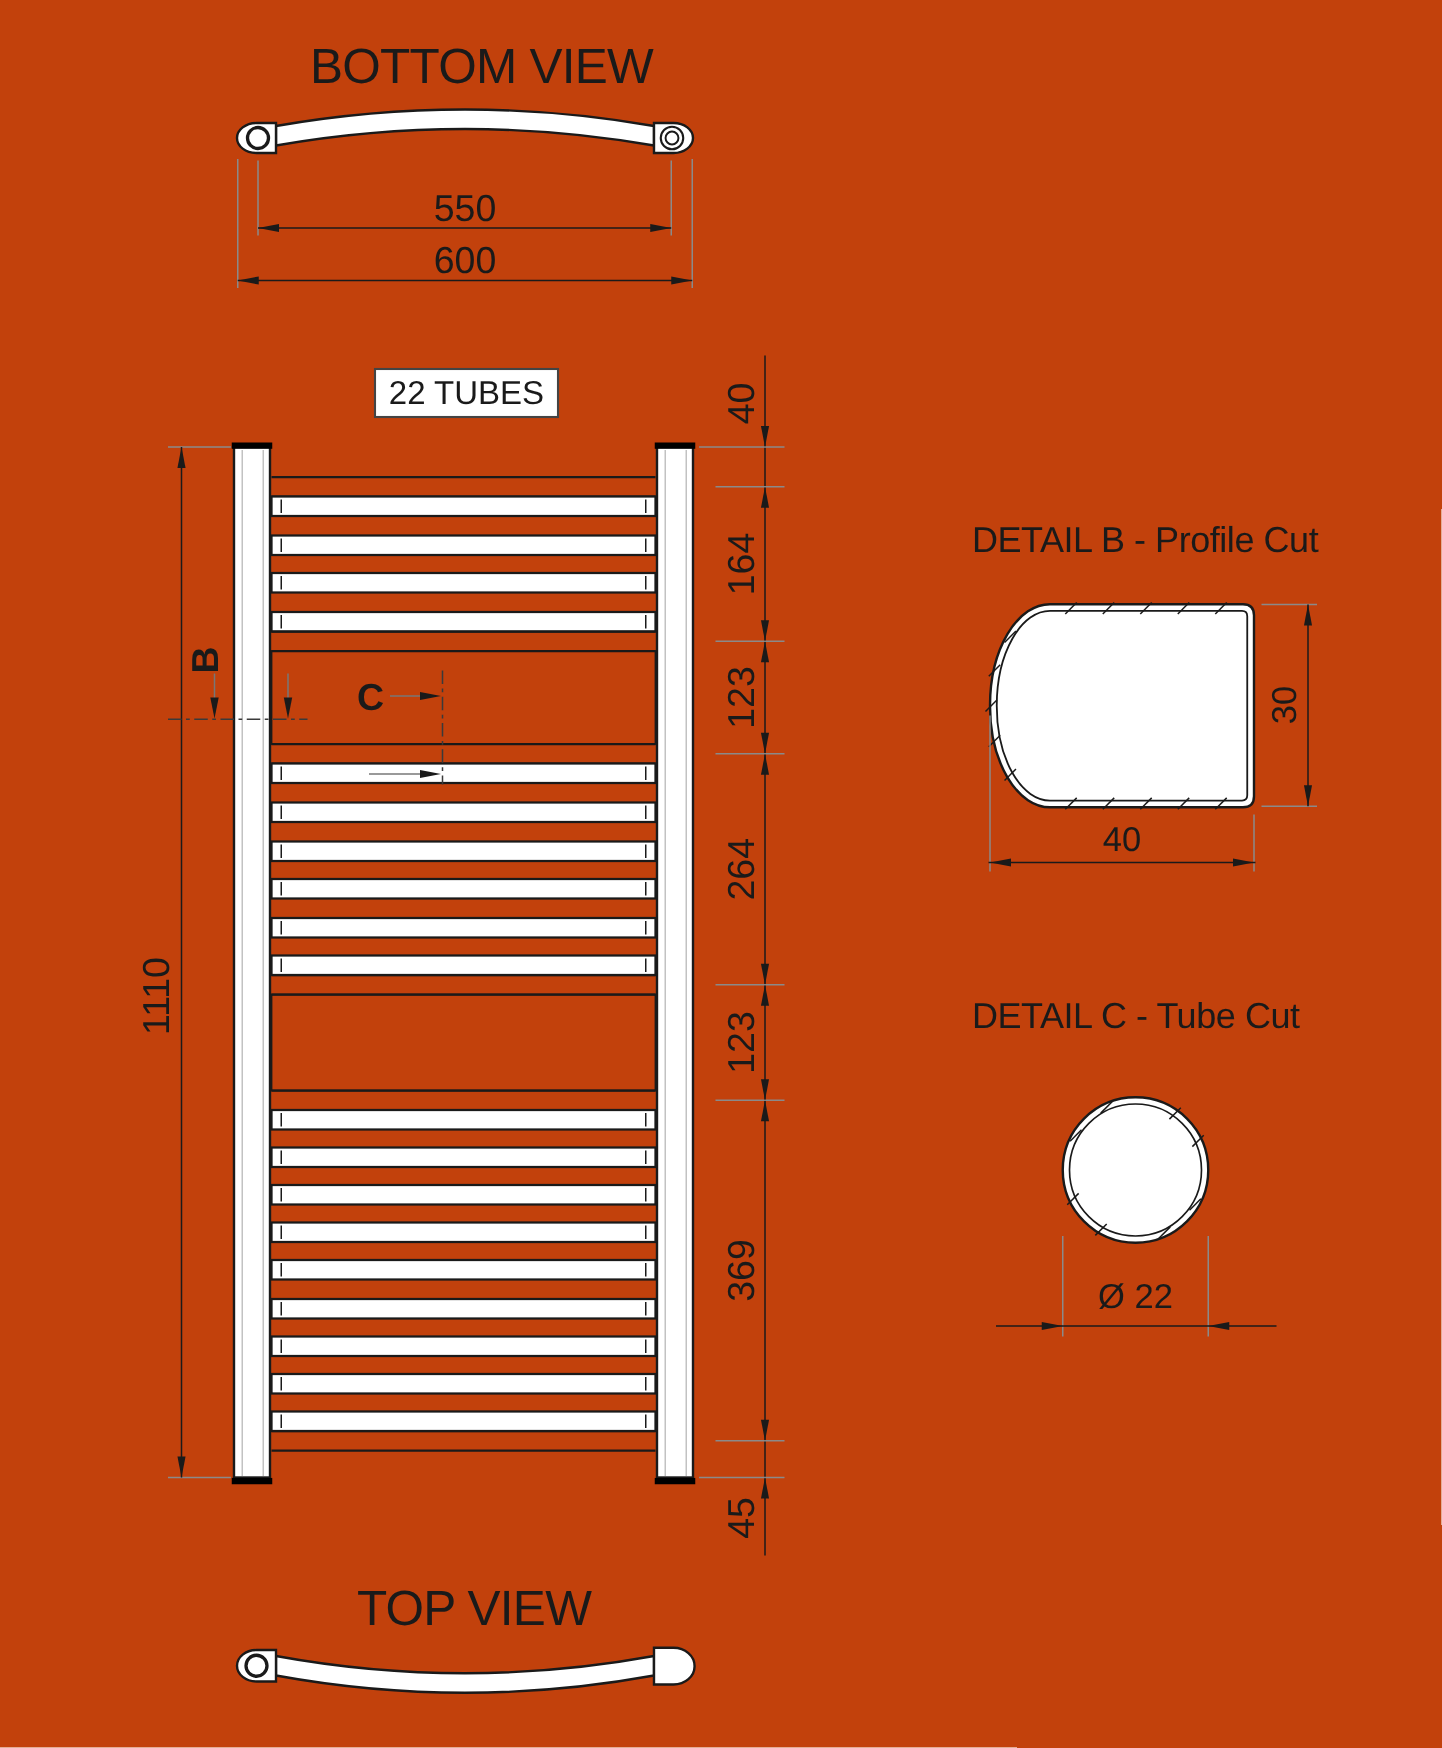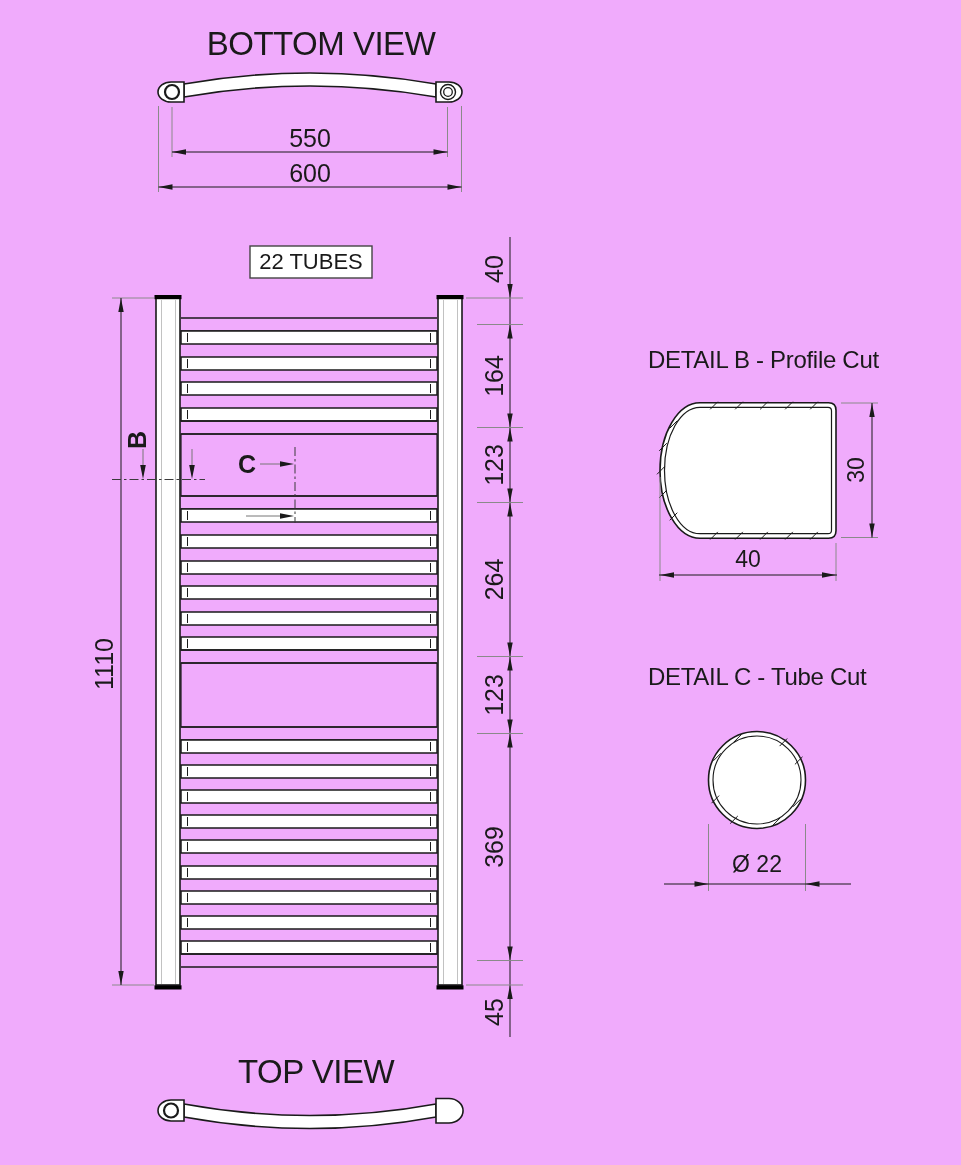--- a/index.html
+++ b/index.html
@@ -1,16 +1,16 @@
 <!DOCTYPE html>
 <html><head>
 <meta charset="utf-8">
 <style>
   html,body{margin:0;padding:0;background:#ffffff;}
-  .stage{width:961px;height:1165px;position:relative;background:#f0abfc;}
+  .stage{width:961px;height:1165px;position:relative;background:#c2410c;}
   text{font-family:"Liberation Sans","DejaVu Sans",sans-serif;fill:#1a1a1a;}
   .title{font-size:33px;letter-spacing:-0.5px;font-weight:400;}
   .subtitle{font-size:24px;letter-spacing:-0.3px;}
   .dim{font-size:25px;}
   .dim-sm{font-size:23px;}
   .boxlbl{font-size:22px;}
   .seclbl{font-size:25px;font-weight:700;}
   .outline{stroke:#1a1a1a;stroke-width:1.6;fill:#fff;}
   .thin{stroke:#1a1a1a;stroke-width:1.2;fill:none;}
   .aux{stroke:#8a8a8a;stroke-width:1;fill:none;}

